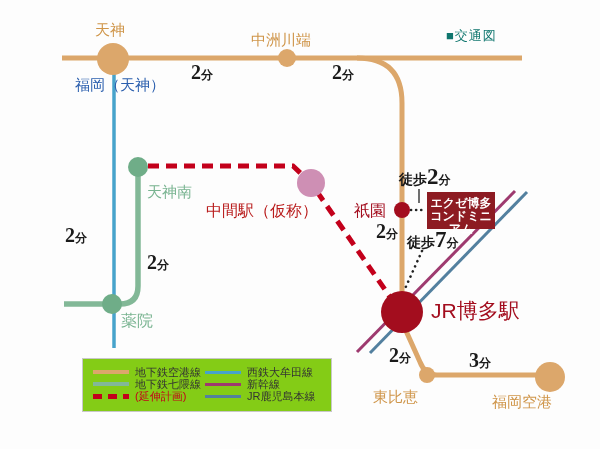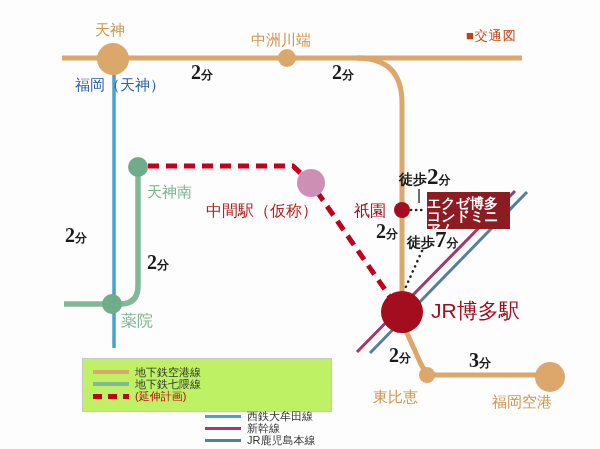--- a/index.html
+++ b/index.html
@@ -5,36 +5,36 @@
   html,body{margin:0;padding:0;background:#ffffff;}
   .canvas{position:relative;width:600px;height:449px;background:#fdfdfd;overflow:hidden;
           font-family:"Liberation Sans",sans-serif;}
   svg.map{position:absolute;left:0;top:0;}
   .lbl{position:absolute;font-weight:normal;white-space:nowrap;line-height:1.1;}
   .st-orange{color:#CF9549;}
   .st-green{color:#79B491;}
   .st-blue{color:#2B5FAE;}
   .st-red{color:#b91c1c;}
   .st-darkred{color:#A30D1E;}
-  .map-title{position:absolute;left:466px;top:27px;font-size:13px;color:#c2410c;
+  .map-title{position:absolute;left:446px;top:27px;font-size:13px;color:#0f766e;
              letter-spacing:1px;white-space:nowrap;}
   .time{position:absolute;color:#1a1a1a;white-space:nowrap;font-family:"Liberation Serif",serif;}
   .t-num{font-size:20px;font-weight:bold;}
   .t-unit{font-size:12px;font-weight:bold;}
   .walk .w-prefix{font-size:14px;font-weight:bold;font-family:"Liberation Sans",sans-serif;}
   .walk .t-num{font-size:23px;}
   .walk .t-unit{font-size:12px;}
-  .prop-box{position:absolute;left:427px;top:192px;width:83px;height:37px;background:#8D1B22;
-            color:#fff;font-size:14px;font-weight:bold;
+  .prop-box{position:absolute;left:427px;top:192px;width:68px;height:37px;background:#8D1B22;
+            color:#fff;text-align:center;font-size:12px;font-weight:bold;
             font-family:"Liberation Serif",serif;padding-top:5px;box-sizing:border-box;line-height:13px;}
-  .legend{position:absolute;left:82px;top:358px;width:250px;height:54px;background:#bef264;
+  .legend{position:absolute;left:82px;top:358px;width:250px;height:54px;background:#84cc16;
           border:1px solid #C8C8C8;box-sizing:border-box;display:flex;padding:7px 8px 12px 10px;}
   .lg-col{display:flex;flex-direction:column;justify-content:space-between;}
   .lg-col.left{width:112px;}
-  .lg-col.right{width:118px;margin-top:44px;}
+  .lg-col.right{width:118px;}
   .lg-item{display:flex;align-items:center;height:12px;}
   .sw{width:36px;flex:0 0 36px;margin-right:6px;}
   .sw-airport{height:4px;background:#DCA76B;}
   .sw-nanakuma{height:4px;background:#82B897;}
   .sw-ext{height:5px;background:repeating-linear-gradient(90deg,#C3001B 0 9px,transparent 9px 15px);}
   .sw-nishitetsu{height:3px;background:#47A3CB;}
   .sw-shinkansen{height:3px;background:#9E3A6F;}
   .sw-jr{height:3px;background:#53809F;}
   .lg-label{font-size:11px;color:#333;white-space:nowrap;}
   .lg-label.red{color:#C3001B;}

